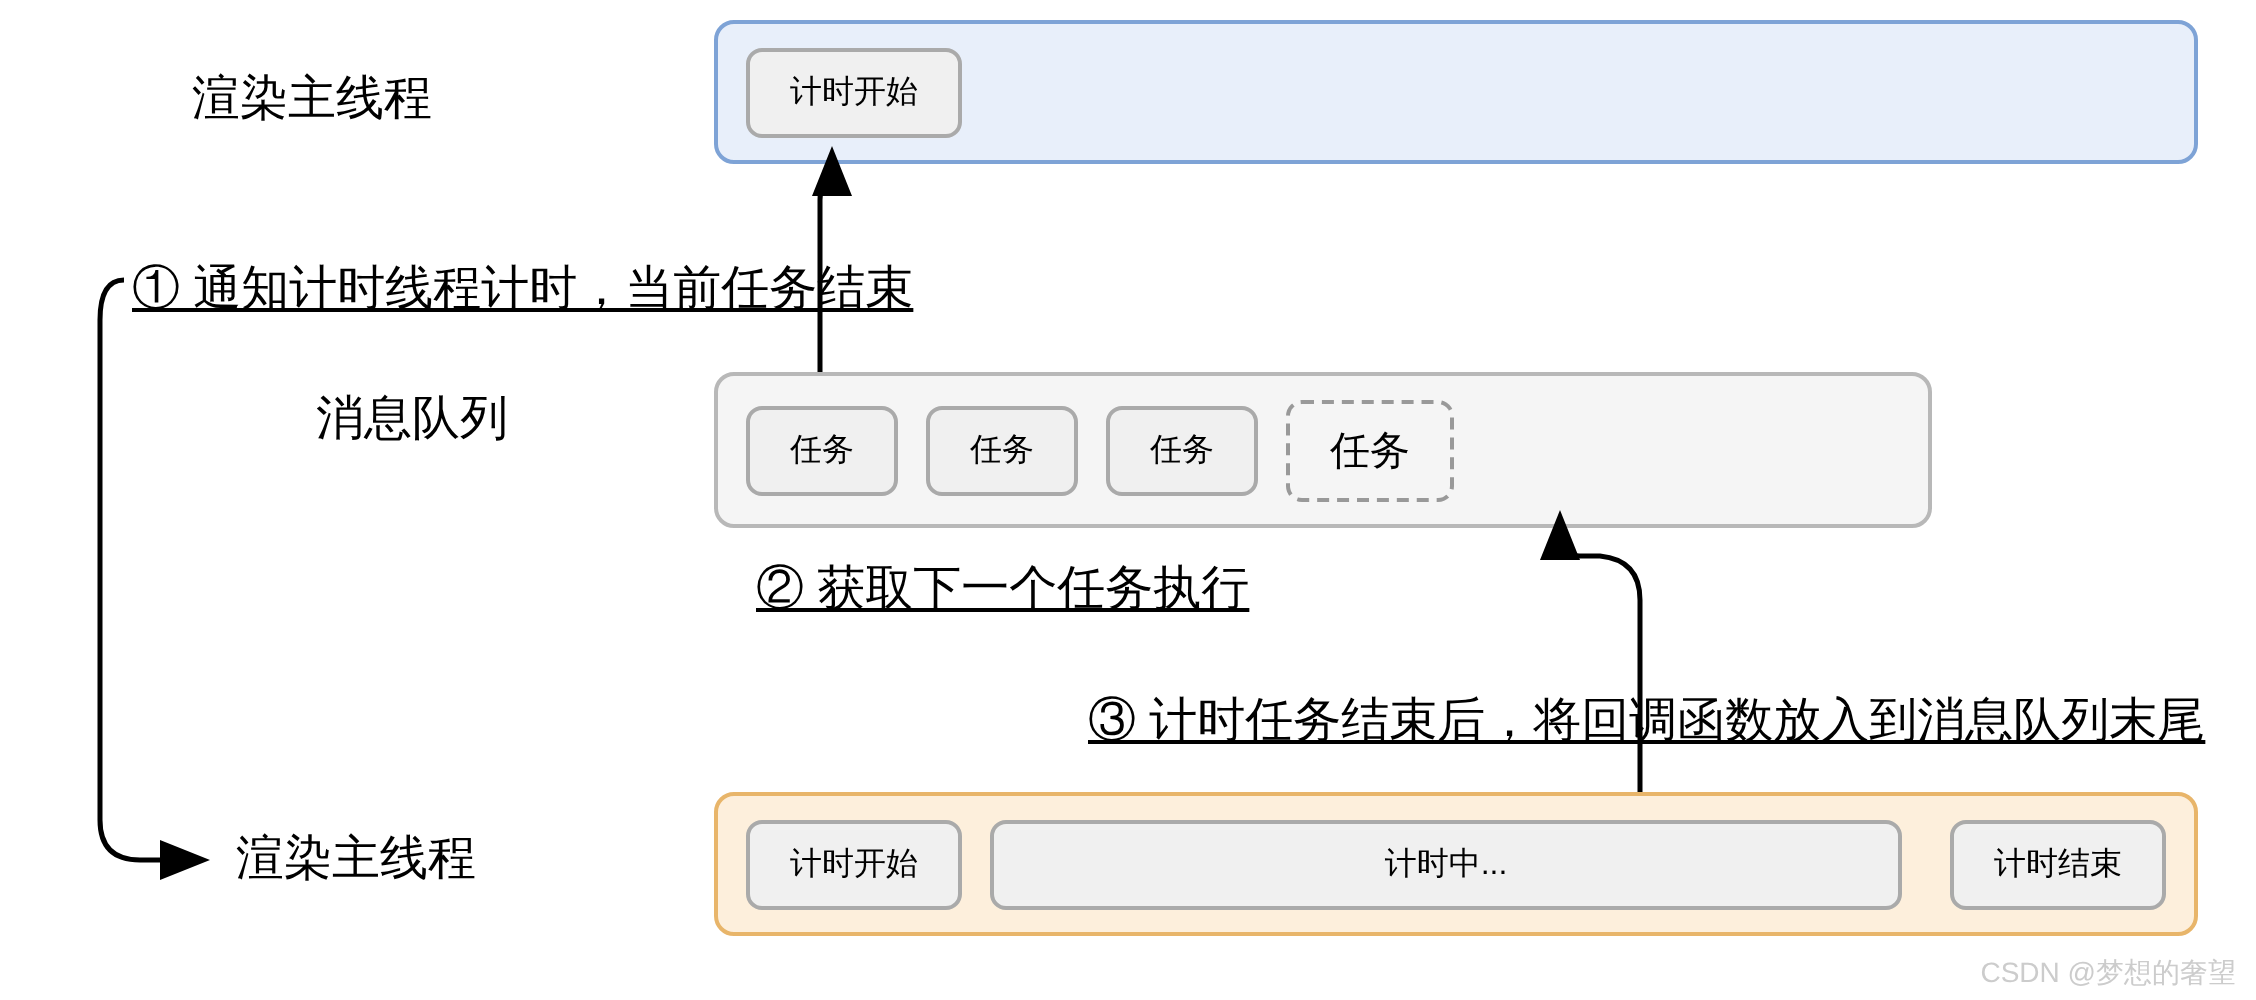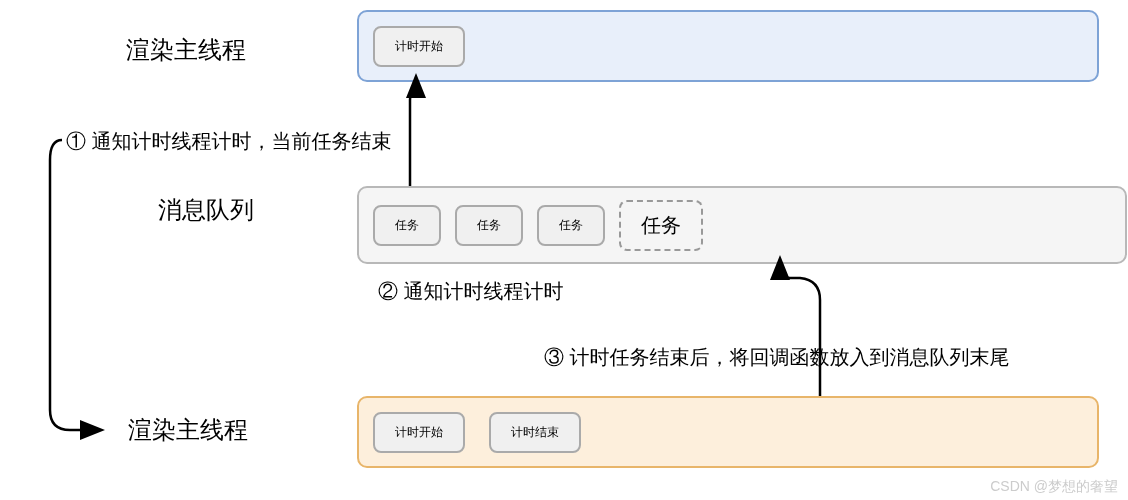--- a/index.html
+++ b/index.html
@@ -8,21 +8,20 @@
       height: 500px;
       position: relative;
       font-family: "Microsoft YaHei", "PingFang SC", sans-serif;
       background: #fff;
       overflow: hidden;
     }
     .label-box {
       position: absolute;
       display: flex;
       align-items: center;
-      justify-content: center;
       text-align: center;
       font-size: 24px;
       line-height: 1.3;
     }
     .lane {
       position: absolute;
       border-radius: 10px;
       display: flex;
       align-items: center;
       padding: 0 14px;
@@ -38,36 +37,37 @@
     }
     .lane-orange {
       background: #fdefdc;
       border: 2px solid #e8b56a;
     }
     .task {
       background: #f0f0f0;
       border: 2px solid #aaa;
       border-radius: 8px;
       padding: 10px 20px;
-      font-size: 12px;
+      font-size: 16px;
       white-space: nowrap;
     }
     .task-dashed {
       background: #f5f5f5;
       border: 2px dashed #999;
       border-radius: 8px;
       padding: 10px 20px;
       font-size: 20px;
       white-space: nowrap;
     }
     .task-wide { flex: 1; text-align: center; }
     .annotation {
       position: absolute;
-      font-size: 20px;
+      font-size: 24px;
       white-space: nowrap;
+      text-decoration: underline;
     }
     .watermark {
       position: absolute;
       right: 10px;
       bottom: 4px;
       font-size: 14px;
       color: #ccc;
       margin-left: 28px;
     }
     svg.arrows {
@@ -87,21 +87,21 @@
 <div class="lane lane-blue" style="left:357px; top:10px; width:742px; height:72px;">
   <div class="task">
     <span>计时开始</span>
   </div>
 </div>
 
 <div class="label-box" style="left:96px; top:194px; width:220px; flex-direction:column;">
   <span>消息队列</span>
 </div>
 
-<div class="lane lane-gray" style="left:357px; top:186px; width:770px; height:78px;">
+<div class="lane lane-gray" style="left:357px; top:186px; width:609px; height:78px;">
   <div class="task">
     <span>任务</span>
   </div>
   <div class="task">
     <span>任务</span>
   </div>
   <div class="task">
     <span>任务</span>
   </div>
   <div class="task-dashed">
@@ -110,31 +110,34 @@
 </div>
 
 <div class="label-box" style="left:118px; top:414px; width:140px;">
   <span>渲染主线程</span>
 </div>
 
 <div class="lane lane-orange" style="left:357px; top:396px; width:742px; height:72px;">
   <div class="task">
     <span>计时开始</span>
   </div>
+  <div class="task task-wide">
+    <span>计时中...</span>
+  </div>
   <div class="task" style="margin-left:10px;">
     <span>计时结束</span>
   </div>
 </div>
 
 <div class="annotation" style="left:66px; top:128px;">
   <span>① 通知计时线程计时，当前任务结束</span>
 </div>
 
 <div class="annotation" style="left:378px; top:278px;">
-  <span>② 通知计时线程计时</span>
+  <span>② 获取下一个任务执行</span>
 </div>
 
 <div class="annotation" style="left:544px; top:344px;">
   <span>③ 计时任务结束后，将回调函数放入到消息队列末尾</span>
 </div>
 
 <div class="watermark">
   <span>CSDN @梦想的奢望</span>
 </div>
 

